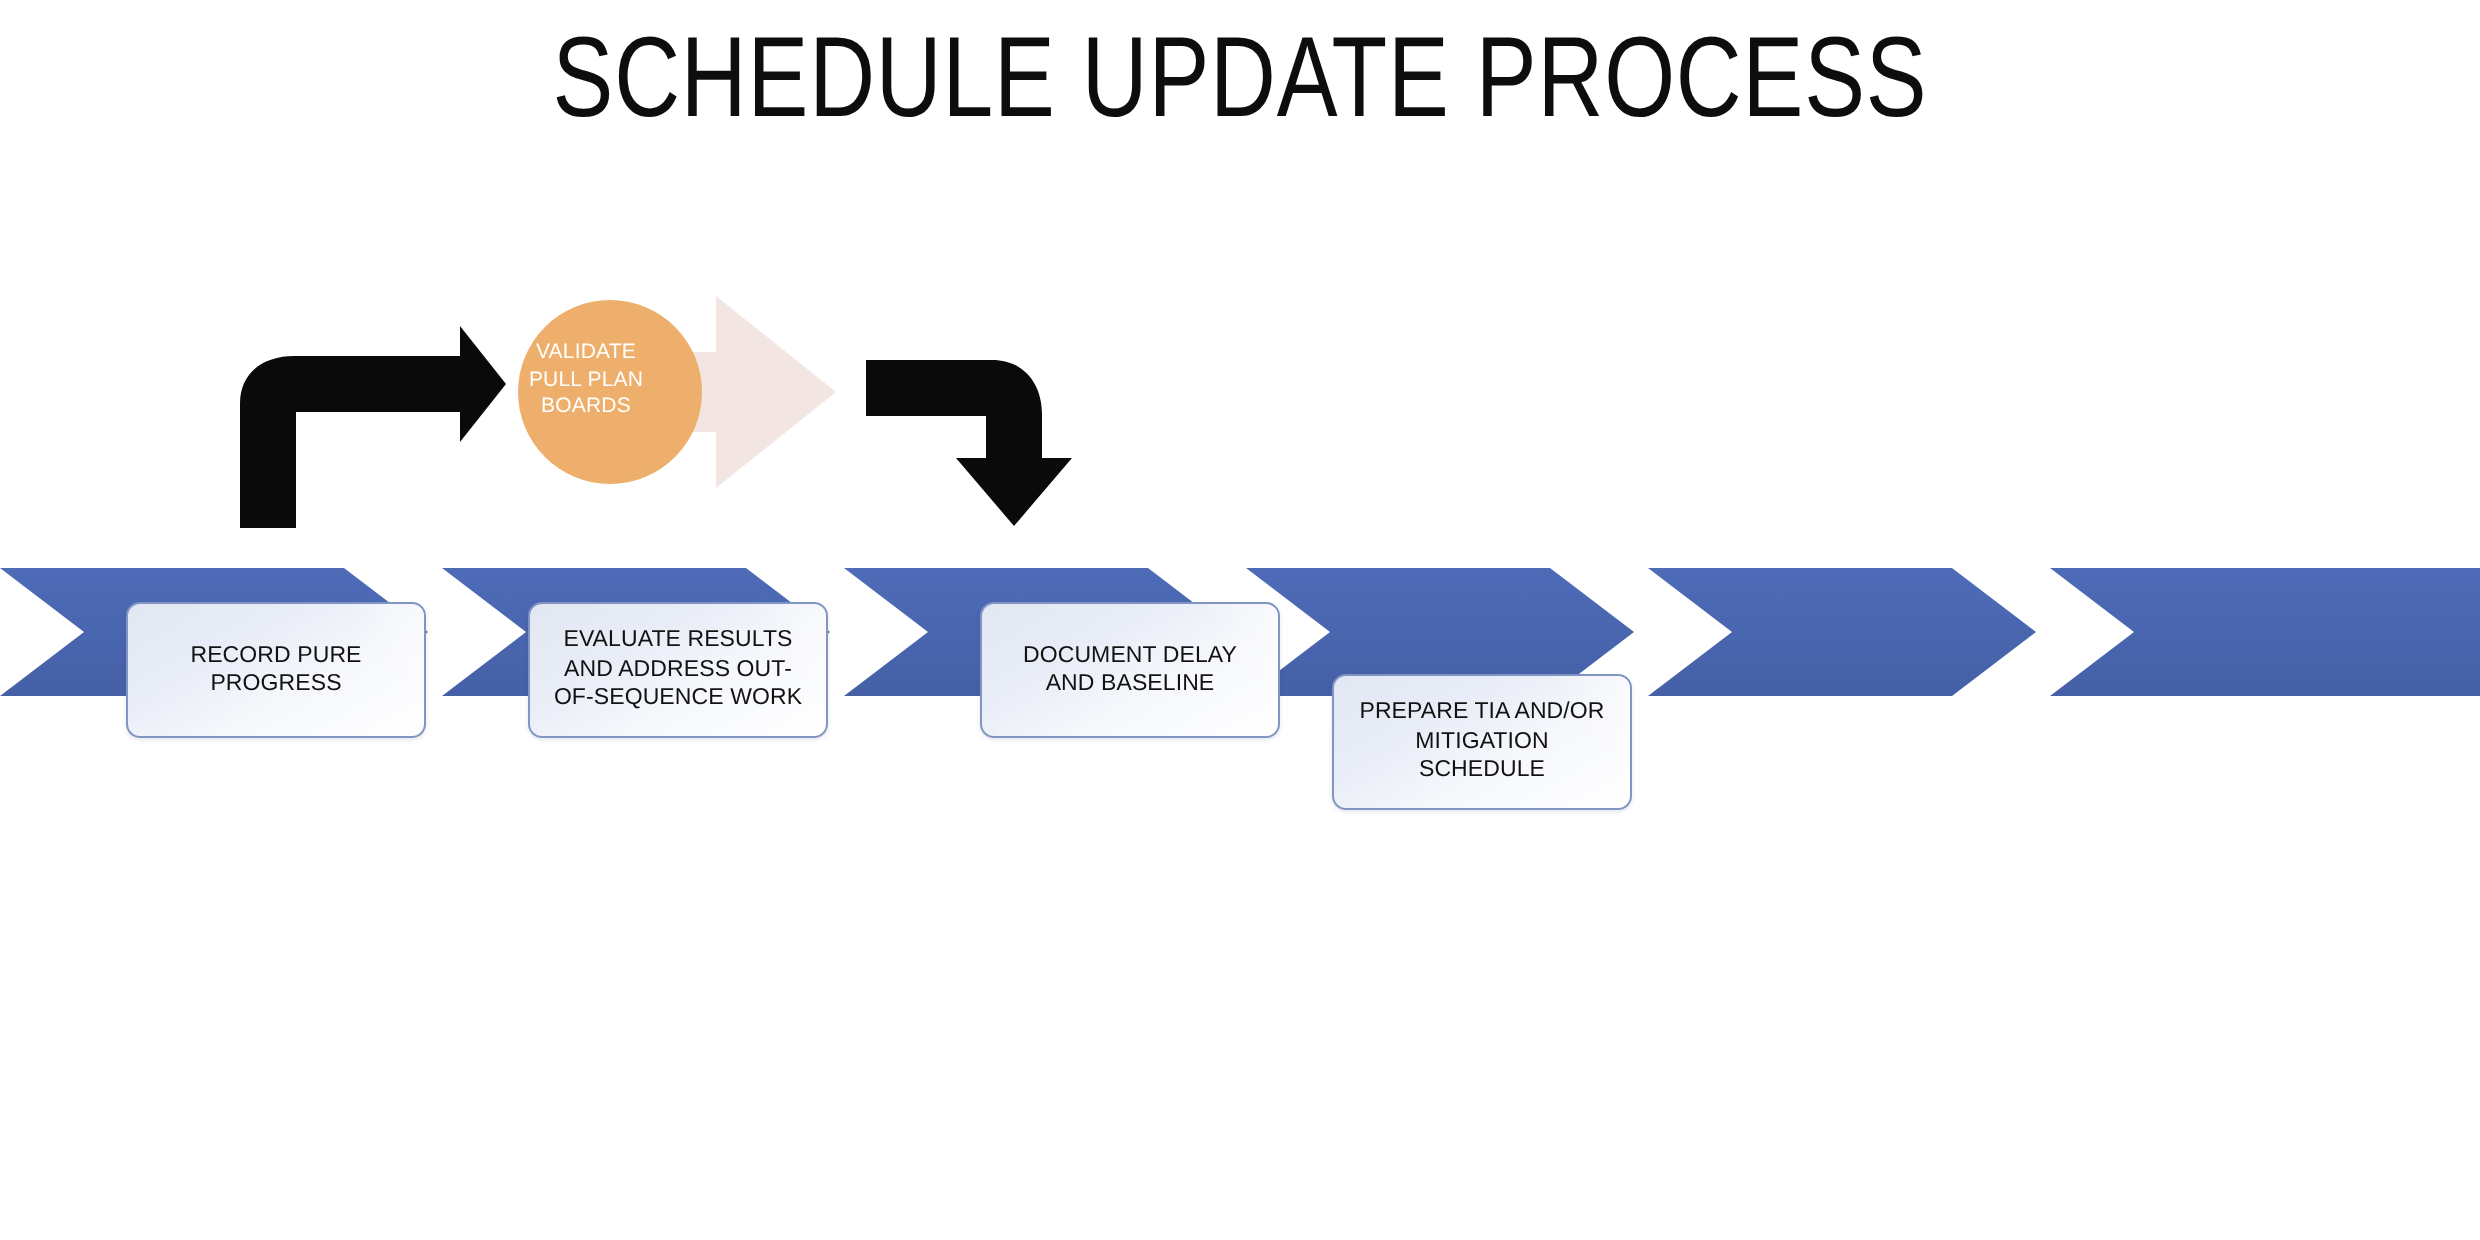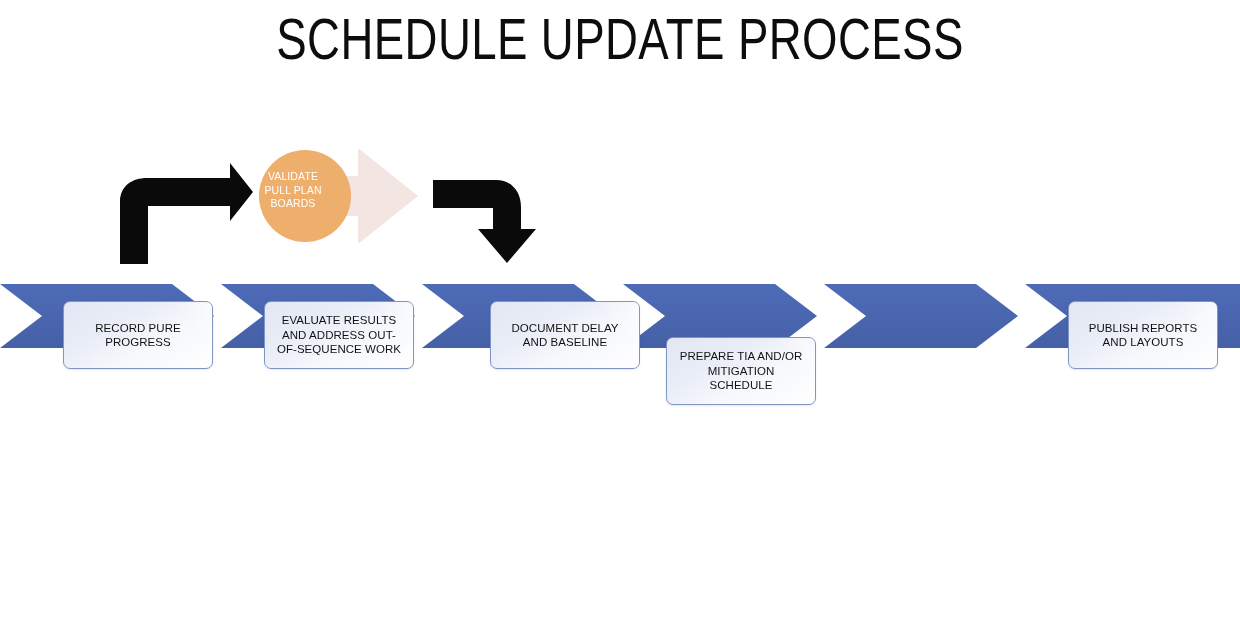--- a/index.html
+++ b/index.html
@@ -183,18 +183,14 @@
 AND BASELINE</span>
   </div>
 
   <div class="step-box" style="left:666px; width:150px;margin-top:36px;">
     <span class="step-label">PREPARE TIA AND/OR
 MITIGATION
 SCHEDULE</span>
   </div>
 
 
-  <div class="step-box" style="left:1068px; width:150px;">
-    <span class="step-label">PUBLISH REPORTS
-AND LAYOUTS</span>
-  </div>
 
 </div>
 
 </body></html>

